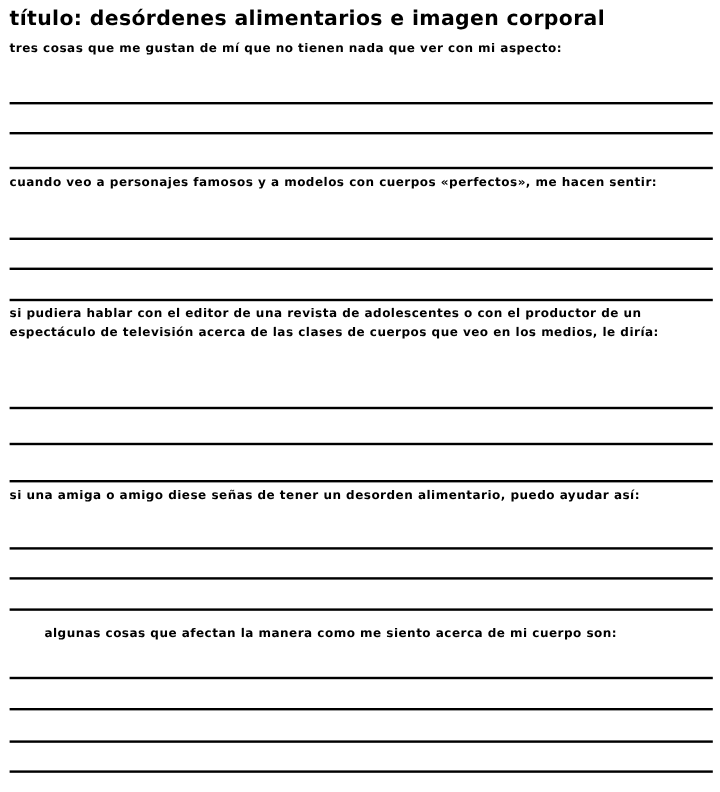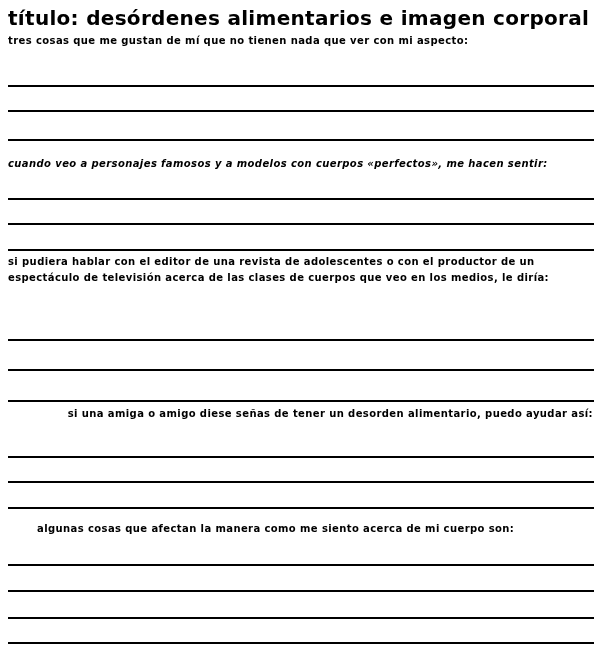--- a/index.html
+++ b/index.html
@@ -1,45 +1,45 @@
 <!DOCTYPE html>
 <html><head>
 <meta charset="utf-8">
 <style>
   html, body { margin: 0; padding: 0; background: #ffffff; }
   body { width: 600px; height: 660px; position: relative; overflow: hidden;
          font-family: "DejaVu Sans", sans-serif; color: #000; }
-  .title { position: absolute; left: 8px; top: 6px; font-size: 20px; font-weight: bold;
+  .title { position: absolute; left: 8px; top: 6px; font-size: 17px; font-weight: bold;
            letter-spacing: 0.3px; text-transform: lowercase; white-space: nowrap; }
   .prompt { position: absolute; left: 8px; width: 585px; font-size: 10px; font-weight: bold;
             line-height: 15.5px; letter-spacing: 0.4px; text-transform: lowercase; }
   .line { position: absolute; left: 8px; width: 586px; height: 2px; background: #000; }
 </style>
 </head>
 <body>
 
 <div>
   <div class="title">Título: Desórdenes alimentarios e imagen corporal</div>
 
   <div class="prompt" style="top:33px;">Tres cosas que me gustan de mí que no tienen nada que ver con mi aspecto:</div>
   <div class="line" style="top:85px;"></div>
   <div class="line" style="top:110px;"></div>
   <div class="line" style="top:139px;"></div>
 
-  <div class="prompt" style="top:156px;font-style:italic;">Cuando veo a personajes famosos y a modelos con cuerpos «perfectos», me hacen sentir:</div>
+  <div class="prompt" style="top:145px;">Cuando veo a personajes famosos y a modelos con cuerpos «perfectos», me hacen sentir:</div>
   <div class="line" style="top:198px;"></div>
   <div class="line" style="top:223px;"></div>
   <div class="line" style="top:249px;"></div>
 
   <div class="prompt" style="top:254px;">Si pudiera hablar con el editor de una revista de adolescentes o con el productor de un espectáculo de televisión acerca de las clases de cuerpos que veo en los medios, le diría:</div>
   <div class="line" style="top:339px;"></div>
   <div class="line" style="top:369px;"></div>
   <div class="line" style="top:400px;"></div>
 
-  <div class="prompt" style="top:406px;text-align:right;">Si una amiga o amigo diese señas de tener un desorden alimentario, puedo ayudar así:</div>
+  <div class="prompt" style="top:406px;">Si una amiga o amigo diese señas de tener un desorden alimentario, puedo ayudar así:</div>
   <div class="line" style="top:456px;"></div>
   <div class="line" style="top:481px;"></div>
   <div class="line" style="top:507px;"></div>
 
   <div class="prompt" style="top:521px;margin-left:29px;">Algunas cosas que afectan la manera como me siento acerca de mi cuerpo son:</div>
   <div class="line" style="top:564px;"></div>
   <div class="line" style="top:590px;"></div>
   <div class="line" style="top:617px;"></div>
   <div class="line" style="top:642px;"></div>
 </div>

